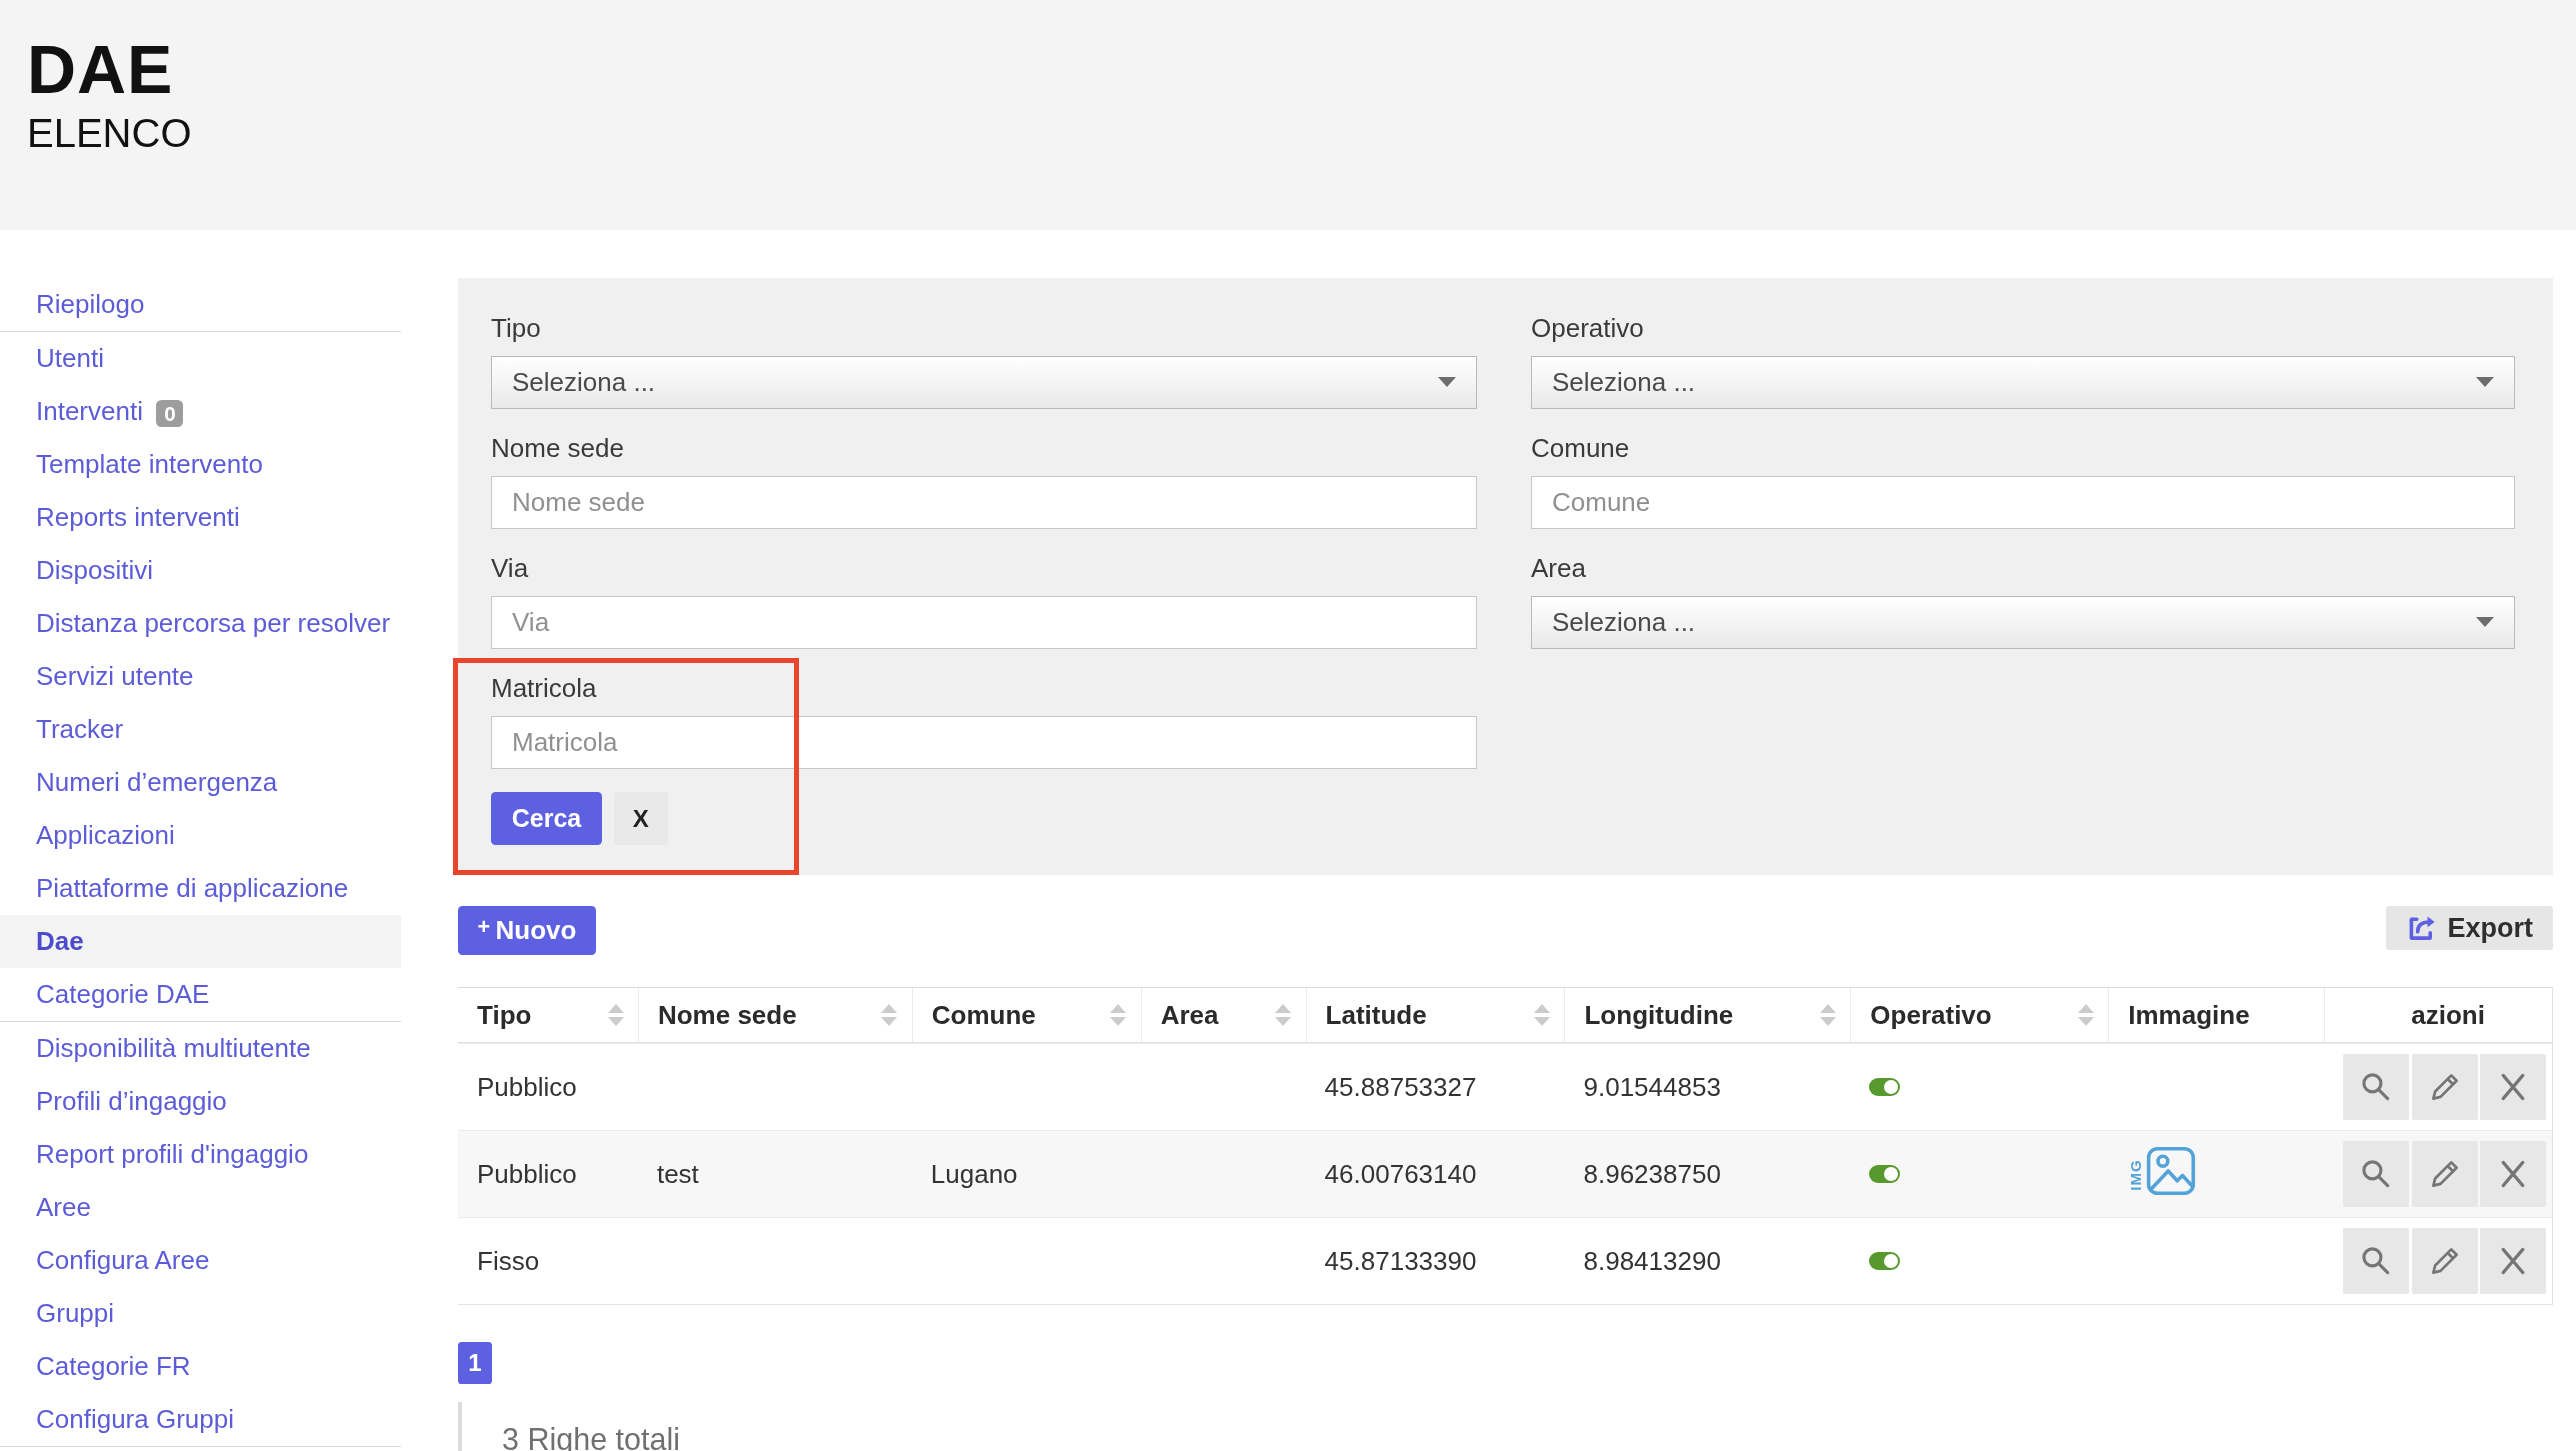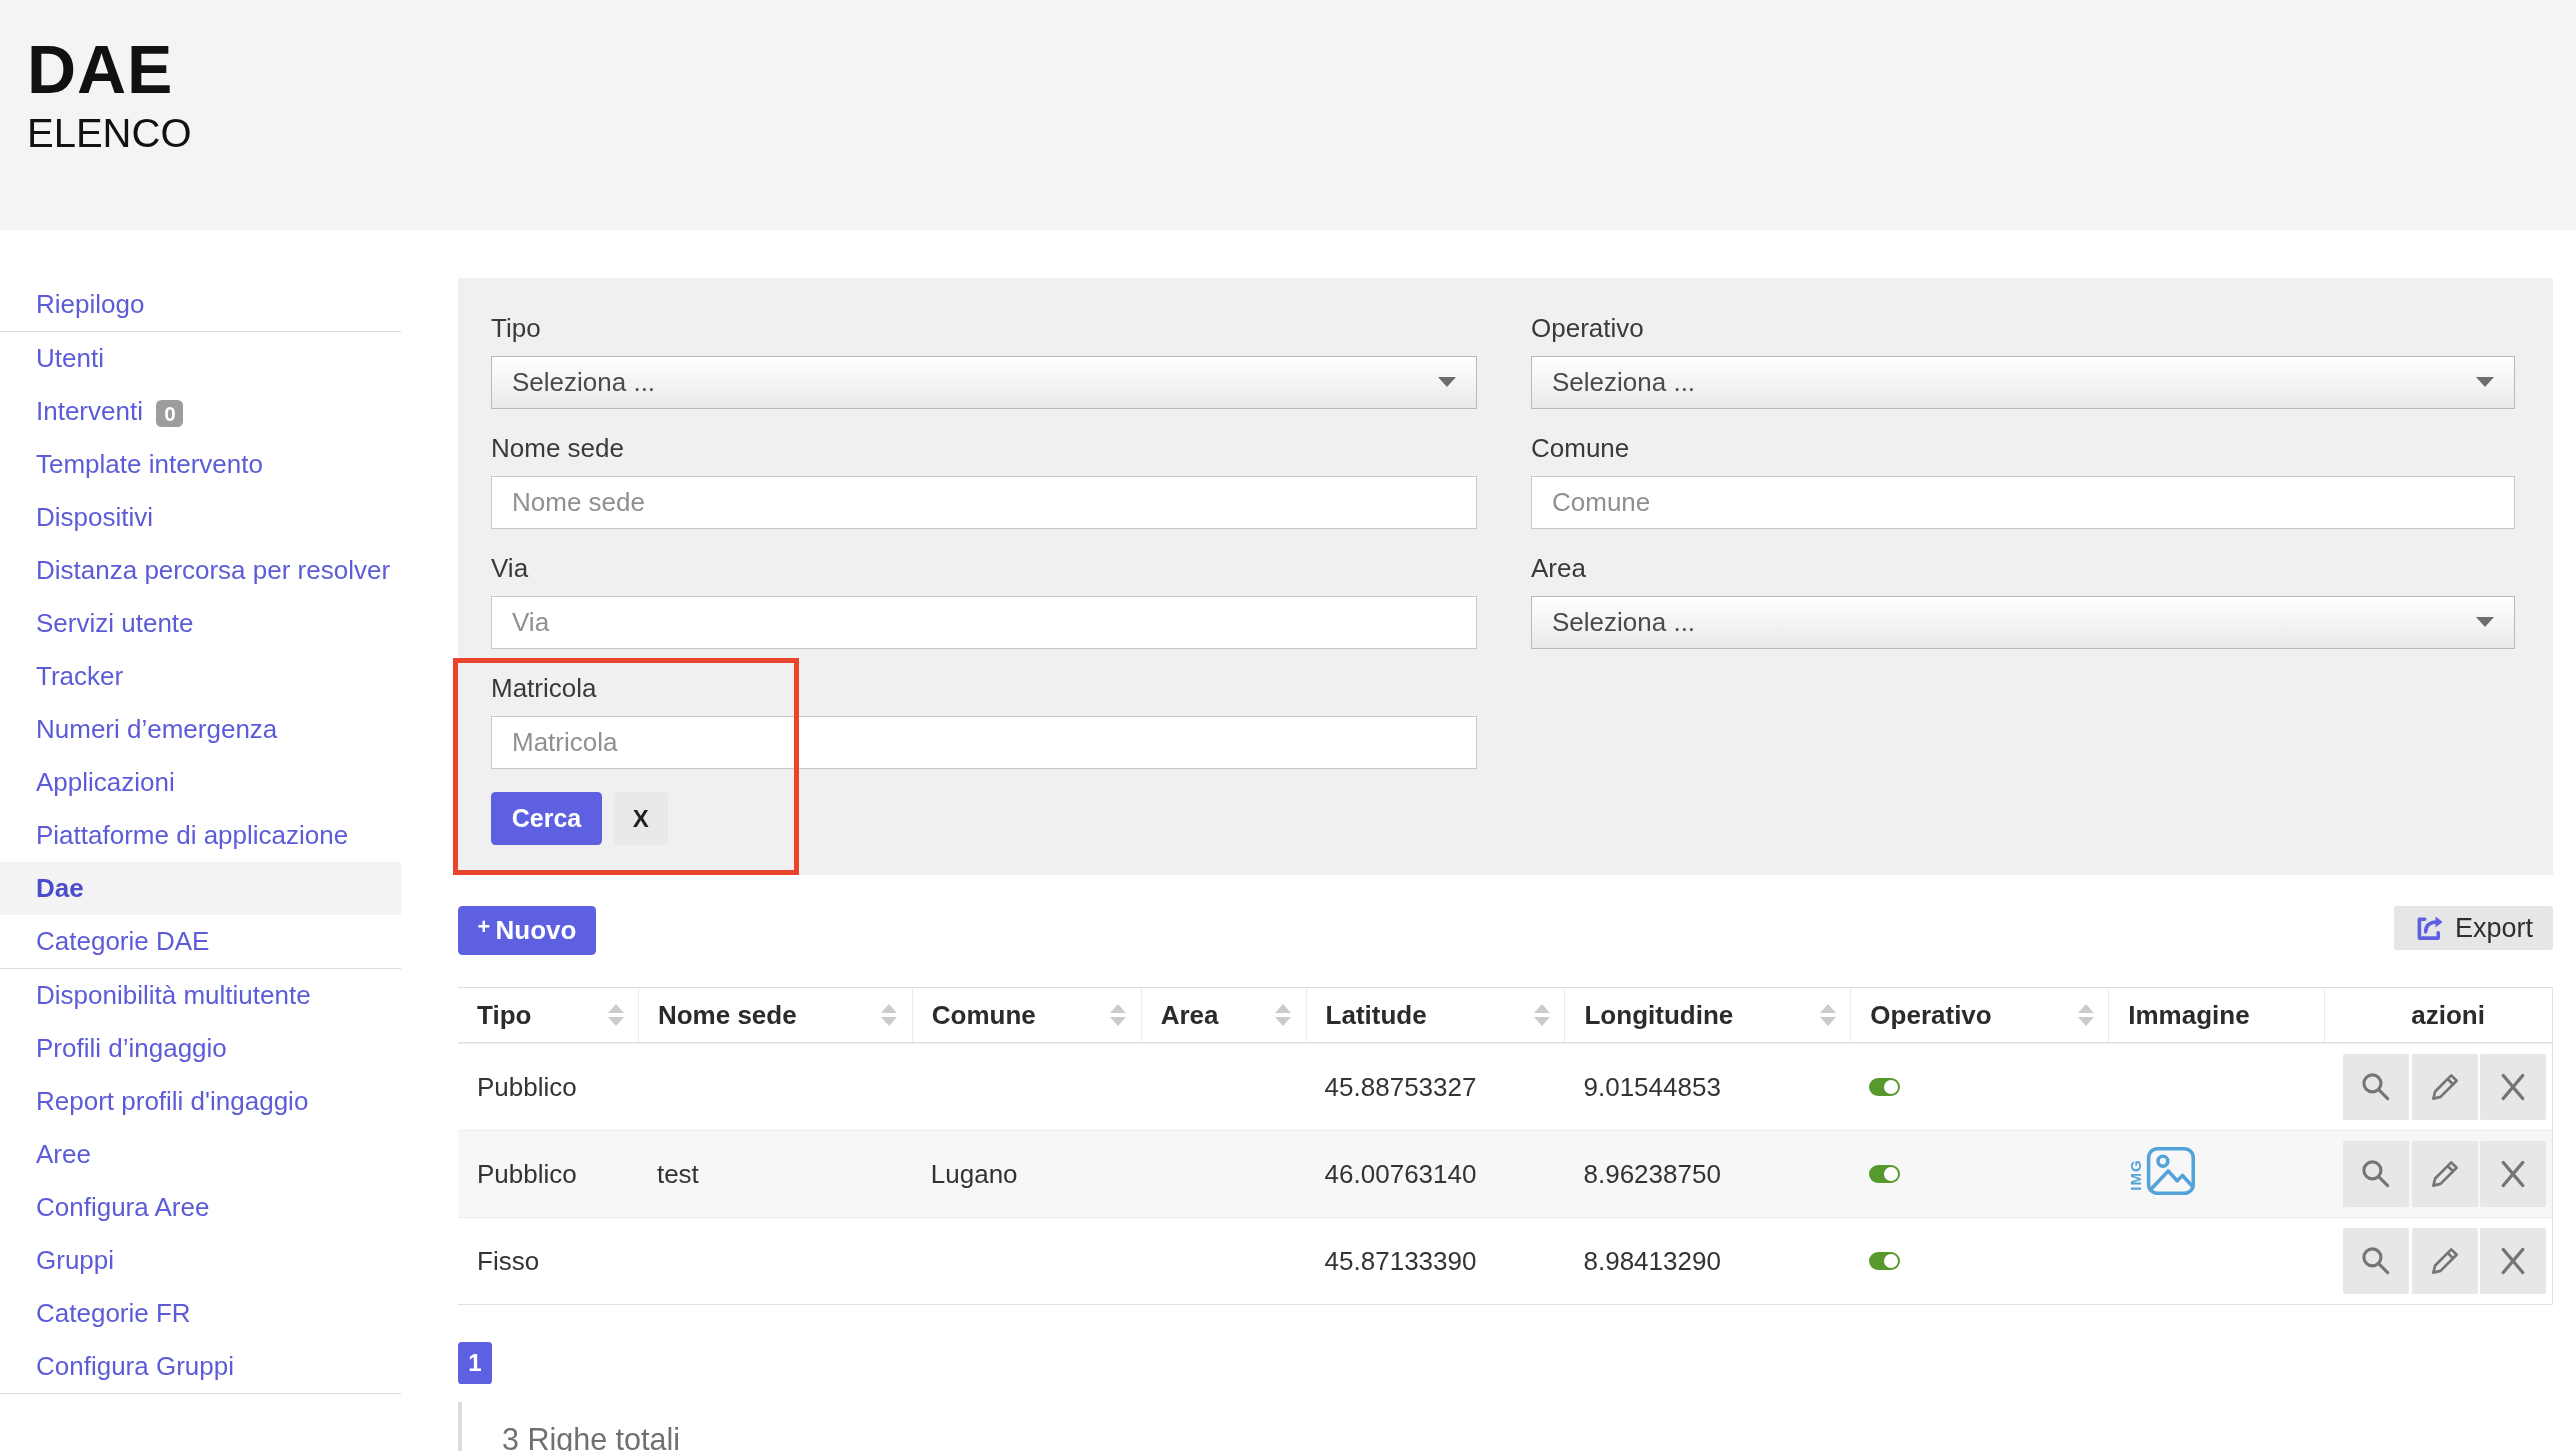--- a/index.html
+++ b/index.html
@@ -74,21 +74,21 @@
   
   .toolbar { margin-top:31px; height:49px; display:flex; align-items:flex-start; justify-content:space-between; }
   .btn-new {
     width:138px; height:49px; background:#5e60e2; color:#fff; border:none; border-radius:4.5px;
     font-family:"Liberation Sans", sans-serif; font-size:26px; font-weight:bold; cursor:pointer;
   }
   .btn-new .plus { font-size:21.6px; font-weight:bold; vertical-align:5.4px; margin-right:5.4px; }
   .btn-export {
     height:44px; background:#e6e6e6; border:none; border-radius:2.7px; padding:0 20px;
     display:flex; align-items:center; gap:10.8px; cursor:pointer;
-    font-family:"Liberation Sans", sans-serif; font-size:27px; font-weight:normal; color:#2f2f2f;
+    font-family:"Liberation Sans", sans-serif; font-size:27px; font-weight:bold; color:#2f2f2f;
   }
 
   
   .table-wrap {
     margin-top:32px; width:2095px;
     border-top:1.8px solid #dcdcdc; border-right:1.8px solid #e2e2e2; border-bottom:1.8px solid #e2e2e2;
   }
   .t-header { display:flex; height:55px; background:#fff; border-bottom:1.8px solid #e0e0e0; }
   .th {
     display:flex; align-items:center; padding-left:19px; font-size:26px; font-weight:bold; color:#2b2b2b;
@@ -142,20 +142,21 @@
     <div class="app-title">DAE</div>
     <div class="app-subtitle">ELENCO</div>
   </header>
 
   <nav class="sidebar">
     <div class="nav-item"><span>Riepilogo</span></div>
     <div class="nav-divider"></div>
     <div class="nav-item"><span>Utenti</span></div>
     <div class="nav-item"><span>Interventi</span><span class="nav-badge">0</span></div>
     <div class="nav-item"><span>Template intervento</span></div>
+    <div class="nav-item"><span>Reports interventi</span></div>
     <div class="nav-item"><span>Dispositivi</span></div>
     <div class="nav-item"><span>Distanza percorsa per resolver</span></div>
     <div class="nav-item"><span>Servizi utente</span></div>
     <div class="nav-item"><span>Tracker</span></div>
     <div class="nav-item"><span>Numeri d’emergenza</span></div>
     <div class="nav-item"><span>Applicazioni</span></div>
     <div class="nav-item"><span>Piattaforme di applicazione</span></div>
     <div class="nav-item active"><span>Dae</span></div>
     <div class="nav-item"><span>Categorie DAE</span></div>
     <div class="nav-divider"></div>

